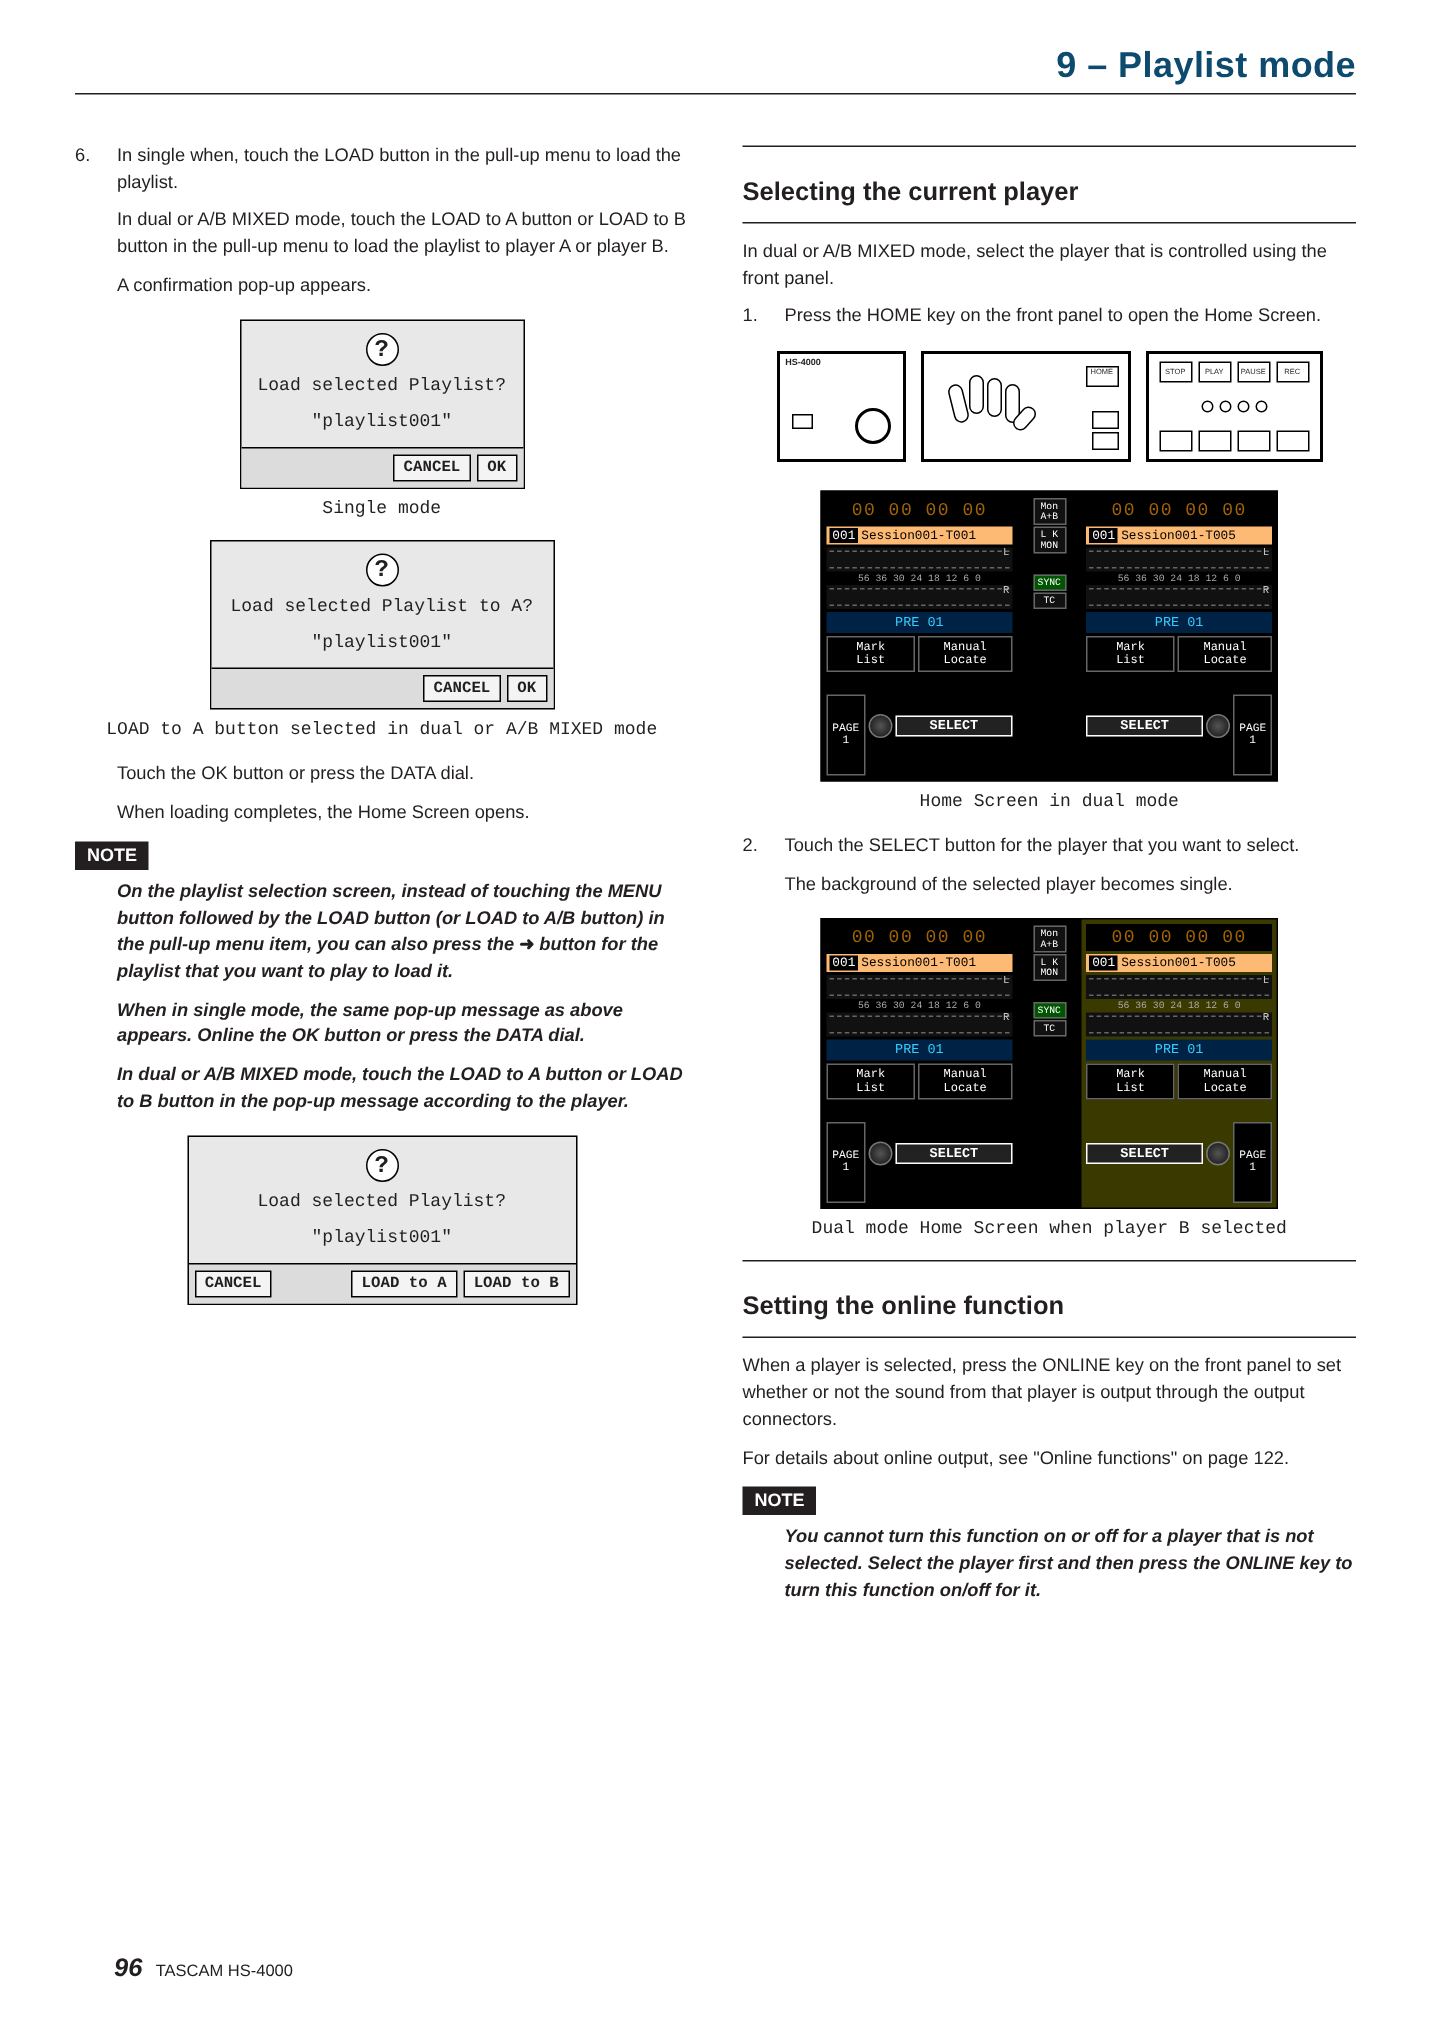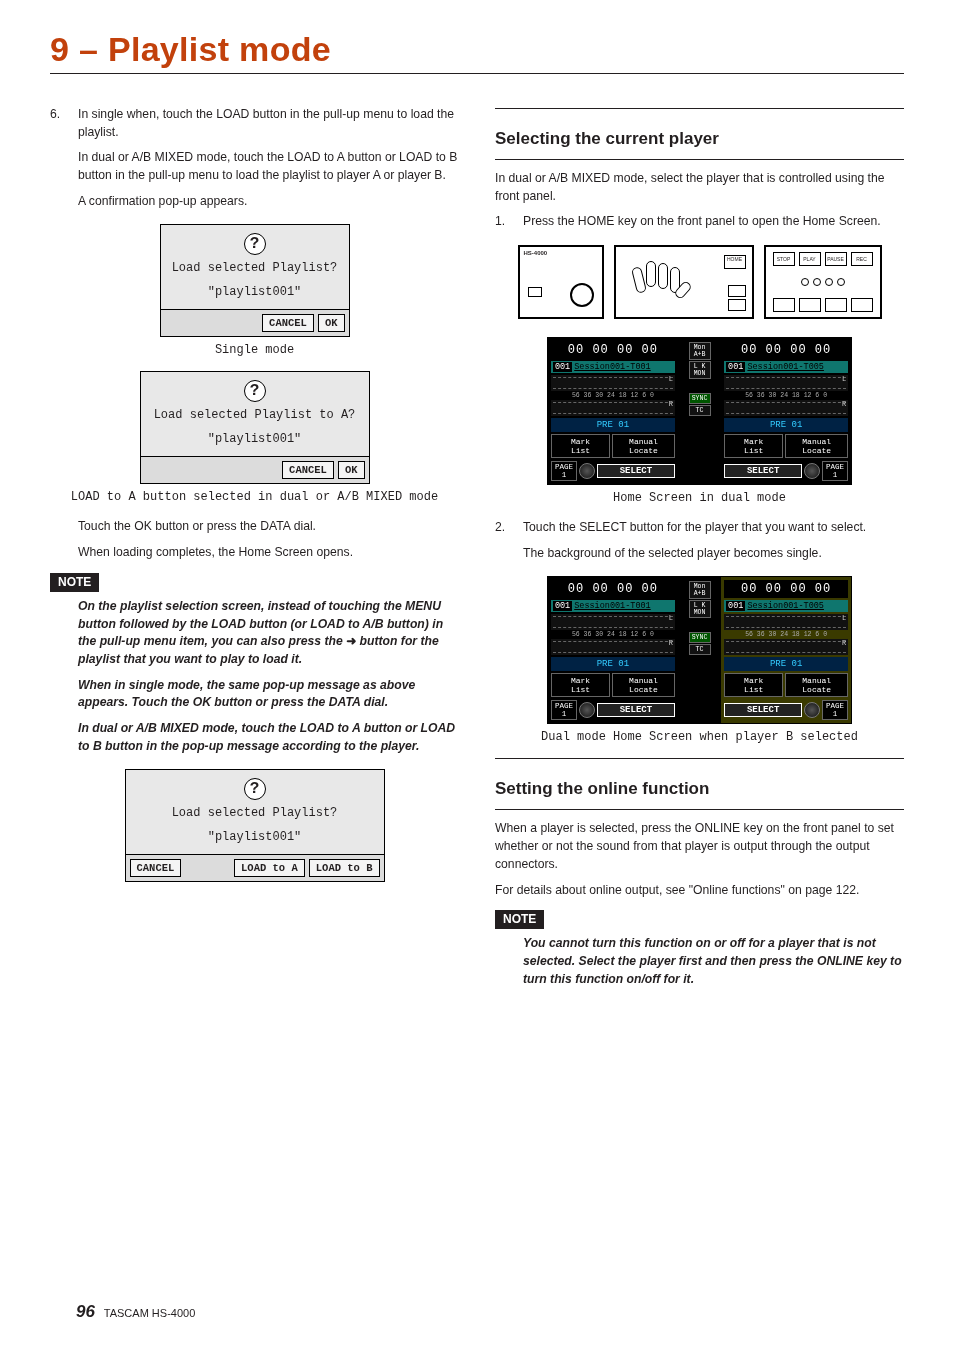--- a/index.html
+++ b/index.html
@@ -1,19 +1,19 @@
 <!DOCTYPE html>
 <html><head>
 <meta charset="utf-8">
 <style>
   * { box-sizing: border-box; margin: 0; padding: 0; }
   html, body { width: 954px; background: #fff; font-family: "Helvetica Neue", Arial, sans-serif; color: #231f20; }
   .page { width: 954px; height: 1350px; position: relative; padding: 30px 50px 50px 50px; }
   .title-bar { border-bottom: 1.5px solid #231f20; padding-bottom: 4px; margin-bottom: 32px; }
-  .title-bar h1 { font-size: 34px; font-weight: 700; color: #c2410c; letter-spacing: .3px; }
+  .title-bar h1 { font-size: 24px; font-weight: 700; color: #0c4a6e; letter-spacing: .3px; text-align: right; }
   .cols { display: flex; gap: 36px; }
   .col { flex: 1 1 0; min-width: 0; }
   .col p, .col li { font-size: 12.2px; line-height: 1.45; }
   ol.numbered { list-style: none; padding-left: 0; }
   ol.numbered > li { display: flex; gap: 10px; margin-bottom: 4px; }
   ol.numbered > li .num { flex: 0 0 18px; text-align: left; }
   ol.numbered > li .lic { flex: 1 1 auto; }
   .lic p + p { margin-top: 8px; }
   p.indented { margin-left: 28px; margin-top: 8px; }
   .note-tag { display: inline-block; background: #231f20; color: #fff; font-weight: 700; font-size: 12px; padding: 2px 8px 3px 8px; margin-bottom: 6px; }
@@ -42,31 +42,31 @@
   .hand { position:absolute; left:18px; top:14px; width:60px; height:46px; }
   .hand .finger { position:absolute; width:10px; height:26px; border:1.5px solid #000; border-radius:6px; background:#fff; }
   .btns-panel { border:2px solid #000; width:118px; height:74px; background:#fff; display:flex; flex-direction:column; justify-content:space-between; padding:5px; }
   .btns-panel .row { display:flex; gap:4px; justify-content:center; }
   .btns-panel .sq { width:22px; height:14px; border:1.2px solid #000; font-size:5px; display:flex; align-items:center; justify-content:center; }
   .btns-panel .led { width:8px;height:8px;border:1px solid #000;border-radius:50%; }
   
   .dual-screen { display:inline-block; border:1.5px solid #000; background:#000; color:#fff; font-family:"Lucida Console","Courier New",monospace; }
   .dual-screen .half { display:inline-block; vertical-align:top; width:130px; padding:3px; }
   .dual-screen.sel .half.sel { background:#3a3a00; }
-  .timecode { background:#000; color:#ffffff; font-size:12px; letter-spacing:1px; padding:2px 0; }
-  .trk { background:#0f766e; color:#000; font-size:8.5px; padding:1px 2px; margin:2px 0; display:flex;text-decoration:underline; }
+  .timecode { background:#000; color:#a16207; font-size:12px; letter-spacing:1px; padding:2px 0; }
+  .trk { background:#fdba74; color:#000; font-size:8.5px; padding:1px 2px; margin:2px 0; display:flex; }
   .trk .tn { background:#000; color:#fff; padding:0 2px; margin-right:2px; }
   .meter { background:#111; height:16px; margin:1px 0; position:relative; }
   .meter .scale { position:absolute; left:2px; right:2px; top:2px; bottom:2px; border-top:1px dashed #666; border-bottom:1px dashed #666; }
   .meter .lab { position:absolute; right:2px; font-size:7px; color:#ccc; }
   .small-btns { display:flex; gap:2px; margin-top:2px; }
   .small-btns .b { flex:1; background:#000; border:1px solid #666; font-size:8px; text-align:center; padding:2px 16px; }
   .pre { color:#3cf; background:#024; font-size:9px; text-align:center; padding:2px 0; margin-top:2px; }
   .botbar { display:flex; gap:2px; margin-top:3px; align-items:center; }
-  .botbar .page-ind { background:#000; border:1px solid #666; font-size:7.5px; padding:1px 3px; }
+  .botbar .page-ind { background:#000; border:1px solid #666; font-size:7.5px; padding:18px 3px;margin-top:12px; }
   .botbar .jog { width:16px;height:16px;border:1px solid #777;border-radius:50%;background:radial-gradient(circle,#555,#111); }
   .botbar .sel { flex:1; border:1px solid #fff; background:#222; font-size:9px; text-align:center; padding:1px 0; font-weight:700; }
   .midcol { display:inline-block; vertical-align:top; width:24px; padding:3px 1px; }
   .midcol .mb { border:1px solid #666; font-size:6.5px; text-align:center; margin:1px 0; padding:1px 0; background:#111;}
   .footer { position:absolute; bottom:28px; left:76px; font-size:11px; }
   .footer .pn { font-weight:700; font-style:italic; font-size:17px; margin-right:6px; }
   .arrow-fwd { display:inline-block; width:10px; height:10px; }
   .arrow-fwd::before { content:"➜"; font-style:normal; font-weight:700; }
 </style>
 </head>
@@ -120,21 +120,21 @@
 
       <p class="indented">Touch the OK button or press the DATA dial.</p>
       <p class="indented">When loading completes, the Home Screen opens.</p>
 
       <div class="note-block">
         <span class="note-tag">NOTE</span>
         <div class="note-body">
           <p>
             <span>On the playlist selection screen, instead of touching the MENU button followed by the LOAD button (or LOAD to A/B button) in the pull-up menu item, you can also press the </span><span class="arrow-fwd"></span><span> button for the playlist that you want to play to load it.</span>
           </p>
-          <p>When in single mode, the same pop-up message as above appears. Touch the OK button or press the DATA dial.</p>
+          <p>When in single mode, the same pop-up message as above appears. Online the OK button or press the DATA dial.</p>
           <p>In dual or A/B MIXED mode, touch the LOAD to A button or LOAD to B button in the pop-up message according to the player.</p>
         </div>
       </div>
 
       <div class="fig">
         <div class="popup" style="width:260px;">
           <div class="qicon">?</div>
           <div class="pline">Load selected Playlist?</div>
           <div class="pline" style="margin-top:10px;">"playlist001"</div>
           <div class="btnrow left">

